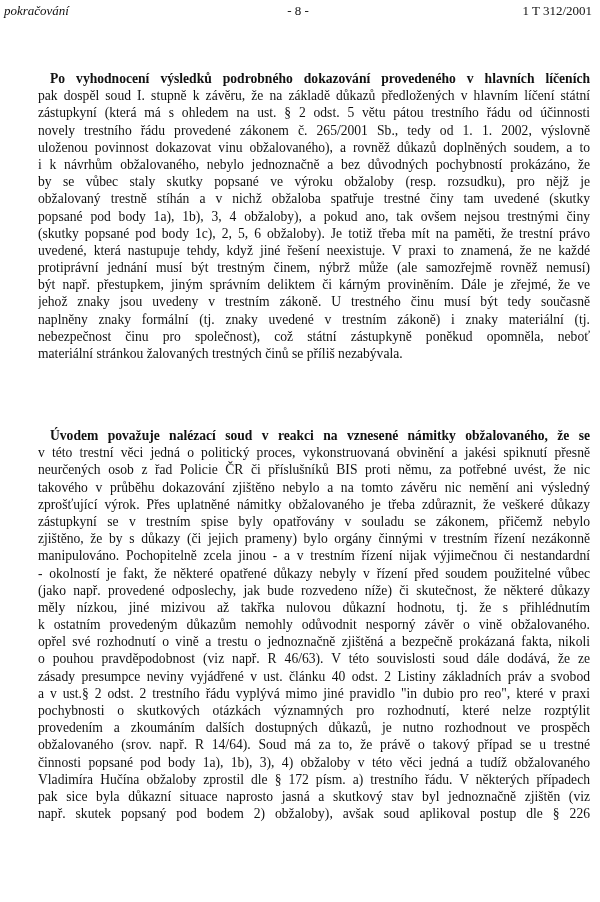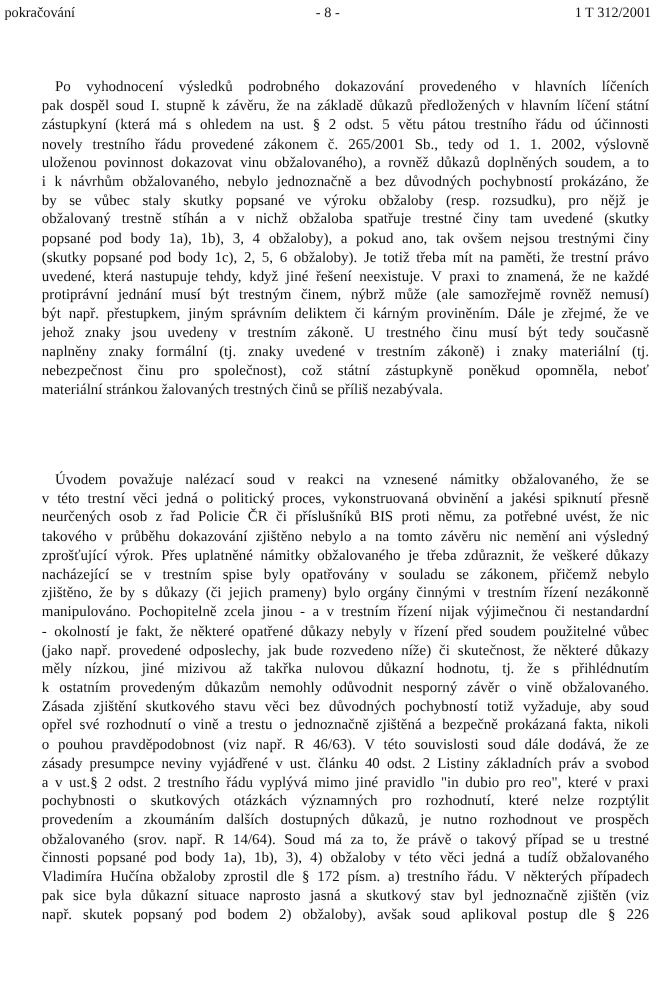--- a/index.html
+++ b/index.html
@@ -5,30 +5,30 @@
   html, body { margin: 0; padding: 0; background: #ffffff; }
   body {
     width: 600px; height: 902px; position: relative; overflow: hidden;
     font-family: "Liberation Serif", "DejaVu Serif", serif;
     color: #111111;
   }
   .header {
     position: absolute; top: 3px; left: 4px; right: 8px; height: 18px;
     font-size: 13px;
   }
-  .header .left { position: absolute; left: 0; top: 0; }
+  .header .left { position: absolute; left: 0; top: 0; font-style: italic; }
   .header .center { position: absolute; left: 0; right: 0; text-align: center; top: 0; }
   .header .right { position: absolute; right: 0; top: 0; }
   .para { position: absolute; left: 38px; width: 552px; }
   .line {
     height: 17.2px; line-height: 17.2px; font-size: 13.6px;
     text-align: justify; text-align-last: justify; white-space: nowrap;
     overflow: hidden;
   }
-  .line.first { text-indent: 0; padding-left: 12px; }
+  .line.first { text-indent: 0; padding-left: 12px; font-weight: bold; }
   .line.last { text-align-last: left; }
   #p1 { top: 70px; }
   #p2 { top: 427px; }
 </style>
 </head>
 <body>
 
 <div class="header">
   <span class="left">pokračování</span>
   <span class="center">- 8 -</span>
@@ -53,28 +53,27 @@
     <div class="line">naplněny znaky formální (tj. znaky uvedené v trestním zákoně) i znaky materiální (tj.</div>
     <div class="line">nebezpečnost činu pro společnost), což státní zástupkyně poněkud opomněla, neboť</div>
     <div class="line last">materiální stránkou žalovaných trestných činů se příliš nezabývala.</div>
   </div>
 <div class="para" id="p2">
     <div class="line first">Úvodem považuje nalézací soud v reakci na vznesené námitky obžalovaného, že se</div>
     <div class="line">v této trestní věci jedná o politický proces, vykonstruovaná obvinění a jakési spiknutí přesně</div>
     <div class="line">neurčených osob z řad Policie ČR či příslušníků BIS proti němu, za potřebné uvést, že nic</div>
     <div class="line">takového v průběhu dokazování zjištěno nebylo a na tomto závěru nic nemění ani výsledný</div>
     <div class="line">zprošťující výrok. Přes uplatněné námitky obžalovaného je třeba zdůraznit, že veškeré důkazy</div>
-    <div class="line">nacházející se v trestním spise byly opatřovány v souladu se zákonem, přičemž nebylo</div>
+    <div class="line">zástupkyní se v trestním spise byly opatřovány v souladu se zákonem, přičemž nebylo</div>
     <div class="line">zjištěno, že by s důkazy (či jejich prameny) bylo orgány činnými v trestním řízení nezákonně</div>
     <div class="line">manipulováno. Pochopitelně zcela jinou - a v trestním řízení nijak výjimečnou či nestandardní</div>
     <div class="line">- okolností je fakt, že některé opatřené důkazy nebyly v řízení před soudem použitelné vůbec</div>
     <div class="line">(jako např. provedené odposlechy, jak bude rozvedeno níže) či skutečnost, že některé důkazy</div>
     <div class="line">měly nízkou, jiné mizivou až takřka nulovou důkazní hodnotu, tj. že s přihlédnutím</div>
     <div class="line">k ostatním provedeným důkazům nemohly odůvodnit nesporný závěr o vině obžalovaného.</div>
-    <div class="line">Zásada zjištění skutkového stavu věci bez důvodných pochybností totiž vyžaduje, aby soud</div>
     <div class="line">opřel své rozhodnutí o vině a trestu o jednoznačně zjištěná a bezpečně prokázaná fakta, nikoli</div>
     <div class="line">o pouhou pravděpodobnost (viz např. R 46/63). V této souvislosti soud dále dodává, že ze</div>
     <div class="line">zásady presumpce neviny vyjádřené v ust. článku 40 odst. 2 Listiny základních práv a svobod</div>
     <div class="line">a v ust.§ 2 odst. 2 trestního řádu vyplývá mimo jiné pravidlo "in dubio pro reo", které v praxi</div>
     <div class="line">pochybnosti o skutkových otázkách významných pro rozhodnutí, které nelze rozptýlit</div>
     <div class="line">provedením a zkoumáním dalších dostupných důkazů, je nutno rozhodnout ve prospěch</div>
     <div class="line">obžalovaného (srov. např. R 14/64). Soud má za to, že právě o takový případ se u trestné</div>
     <div class="line">činnosti popsané pod body 1a), 1b), 3), 4) obžaloby v této věci jedná a tudíž obžalovaného</div>
     <div class="line">Vladimíra Hučína obžaloby zprostil dle § 172 písm. a) trestního řádu. V některých případech</div>
     <div class="line">pak sice byla důkazní situace naprosto jasná a skutkový stav byl jednoznačně zjištěn (viz</div>

